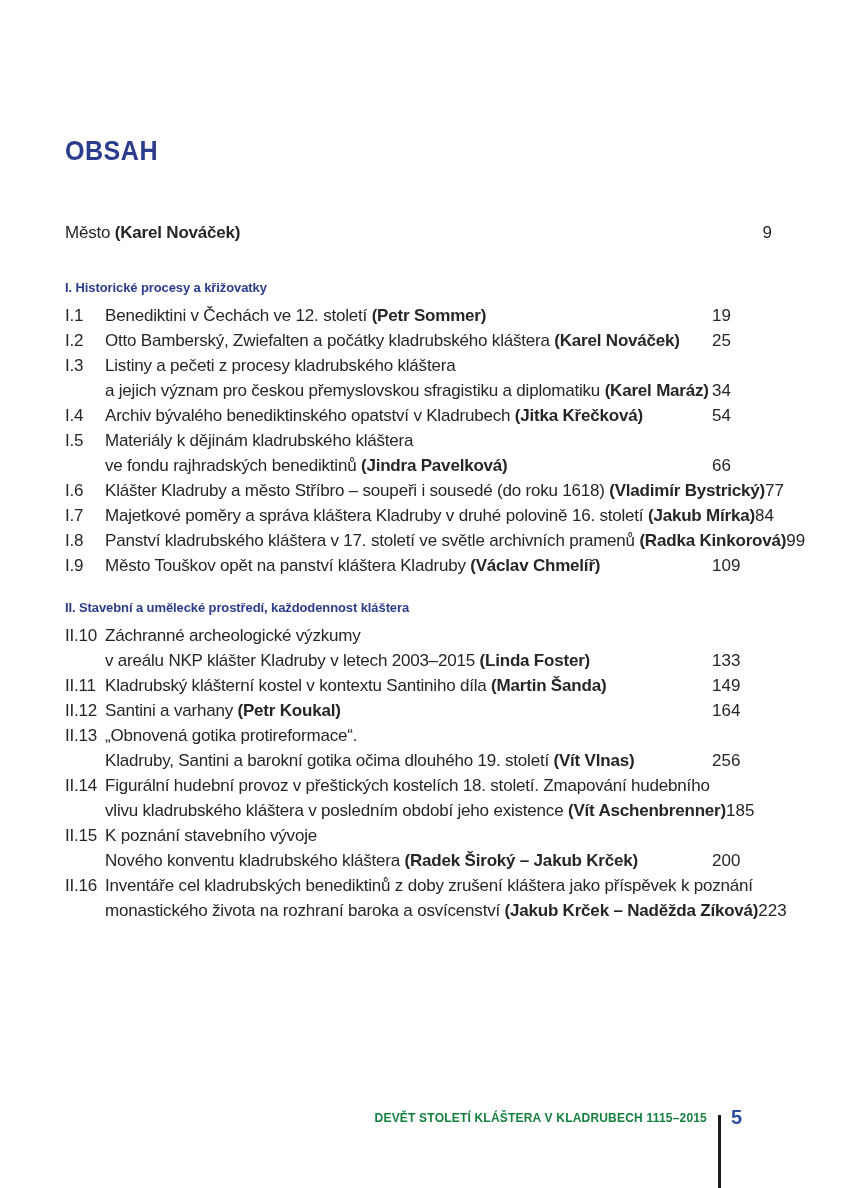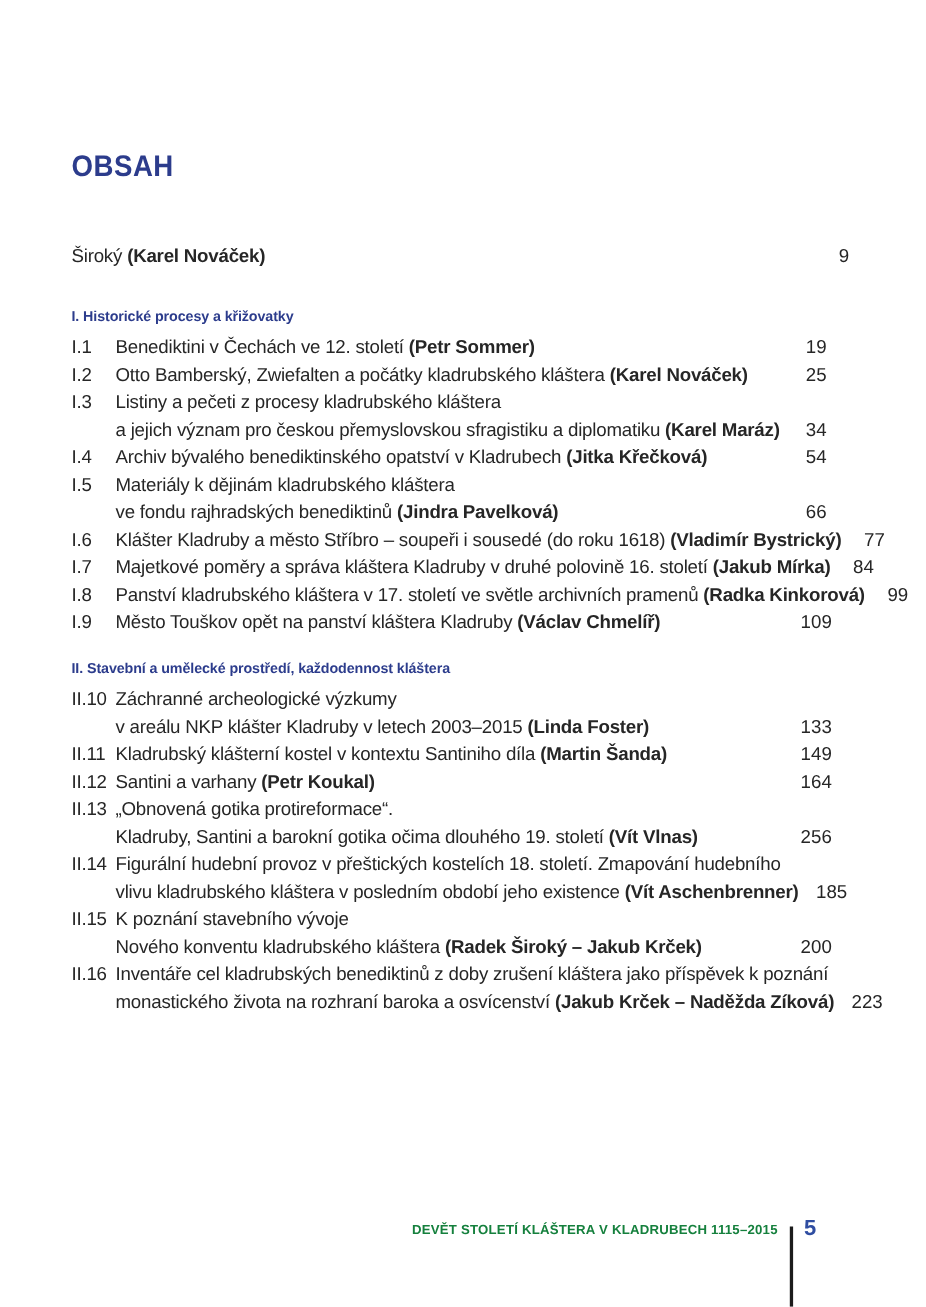--- a/index.html
+++ b/index.html
@@ -21,21 +21,21 @@
     letter-spacing:.5px;transform:scaleX(.93);transform-origin:left center;
     line-height:27px;
   }
   .toc-line{
     display:grid;grid-template-columns:40px 1fr 60px;
     font-size:17px;line-height:25px;letter-spacing:-.2px;
   }
   .toc-line .num{white-space:nowrap;}
   .toc-line .txt{white-space:nowrap;overflow:visible;}
   .toc-line.nopage .txt{grid-column:2/4;}
-  .toc-line .pg{text-align:center;letter-spacing:0;}
+  .toc-line .pg{text-align:left;letter-spacing:0;}
   .author{font-weight:bold;}
   .intro-row{
     display:flex;margin-top:55px;
     font-size:17px;line-height:25px;letter-spacing:-.2px;
   }
   .intro-row .txt{flex:1;white-space:nowrap;}
   .intro-row .pg{width:60px;text-align:right;letter-spacing:0;}
   .toc-section{margin-top:19px;}
   .toc-section:first-of-type{margin-top:32px;}
   .section-heading{
@@ -57,21 +57,21 @@
     font-size:20px;font-weight:bold;color:var(--footer-blue);
   }
 </style>
 </head>
 <body>
 
 <div class="content">
   <h1 class="page-title">OBSAH</h1>
 
   <div class="intro-row">
-    <span class="txt"><span>Široký</span> <b class="author">(Karel Nováček)</b></span>
+    <span class="txt"><span>Město</span> <b class="author">(Karel Nováček)</b></span>
     <span class="pg">9</span>
   </div>
 
   <div>
       <section class="toc-section">
         <h2 class="section-heading">I. Historické procesy a křižovatky</h2>
         <div class="toc-line">
           <span class="num">I.1</span>
           <span class="txt">Benediktini v Čechách ve 12. století<b class="author"> (Petr Sommer)</b></span>
           <span class="pg">19</span>

